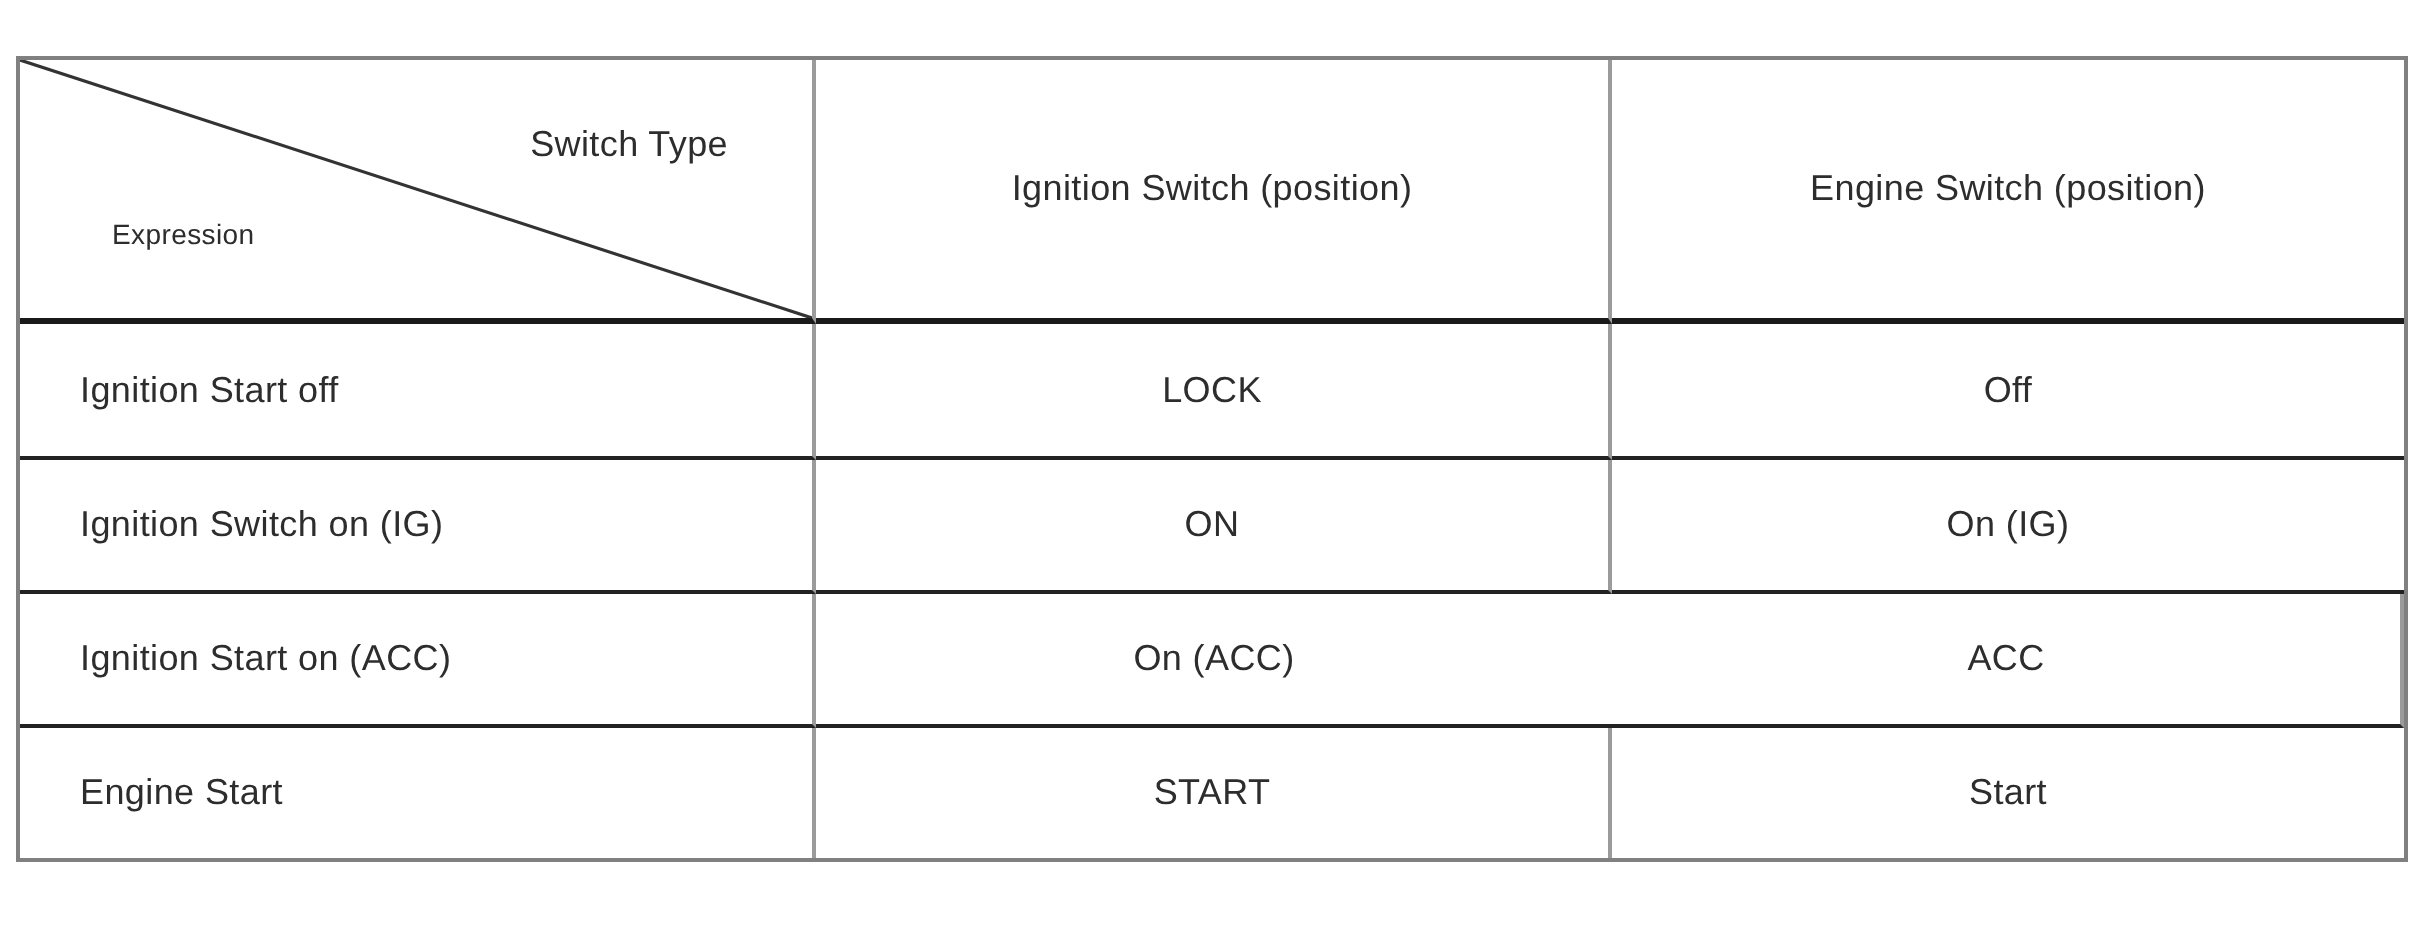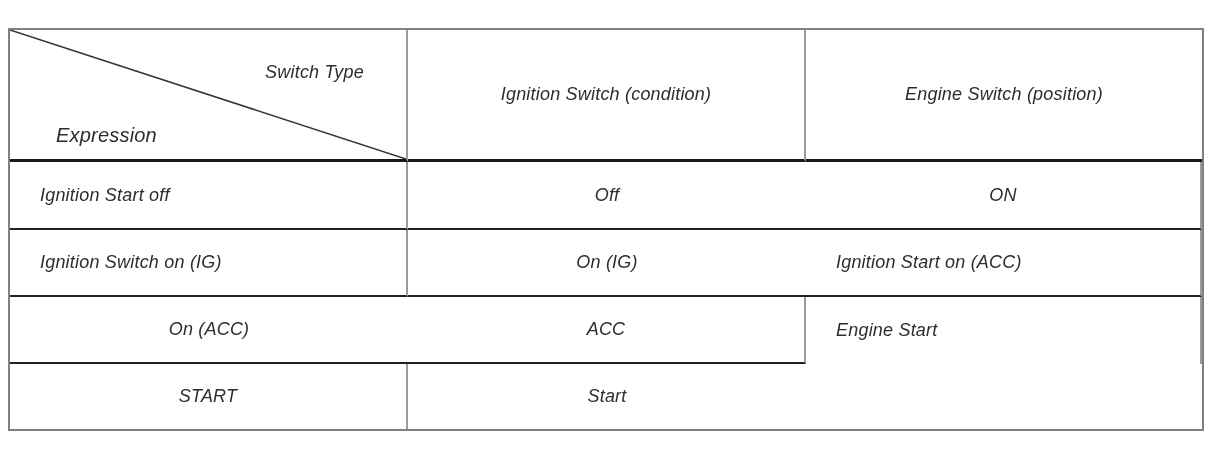--- a/index.html
+++ b/index.html
@@ -19,53 +19,54 @@
     border:2px solid var(--outer-border);
     display:grid;
     grid-template-columns:398px 398px 1fr;
     grid-template-rows:132px 68px 67px 67px 1fr;
     background:var(--bg);
   }
   .cell{
     border-right:2px solid var(--vline);
     border-bottom:2px solid var(--hline);
     display:flex;align-items:center;justify-content:center;
-    font-size:18px;letter-spacing:.2px;font-style:italic;
+    font-size:18px;letter-spacing:.2px;
   }
   .cell.last-col{border-right:none;}
   .cell.last-row{border-bottom:none;}
   .cell.header{border-bottom:3px solid #1a1a1a;}
   .cell.expr{justify-content:flex-start;padding-left:30px;}
   
   .corner{position:relative;display:block;}
   .corner svg{position:absolute;inset:0;width:100%;height:100%;}
   .corner .lbl-top{position:absolute;top:32px;right:42px;font-size:18px;}
-  .corner .lbl-bottom{position:absolute;top:94px;left:46px;font-size:20px;}
+  .corner .lbl-bottom{position:absolute;top:79px;left:46px;font-size:14px;}
 </style>
 </head>
 <body>
 
 <div class="stage">
   <div class="switch-table">
 
     <div class="cell header corner">
       <svg viewBox="0 0 398 132" preserveAspectRatio="none">
         <line x1="0" y1="0" x2="398" y2="132" stroke="#333333" stroke-width="1.6"></line>
       </svg>
       <span class="lbl-top">Switch Type</span>
       <span class="lbl-bottom">Expression</span>
     </div>
-    <div class="cell header">Ignition Switch (condition)</div>
+    <div class="cell header">Ignition Switch (position)</div>
     <div class="cell header last-col">Engine Switch (position)</div>
 
     <div class="cell expr">Ignition Start off</div>
+    <div class="cell">LOCK</div>
     <div class="cell last-col">Off</div>
 
+    <div class="cell expr">Ignition Switch on (IG)</div>
     <div class="cell">ON</div>
-    <div class="cell expr">Ignition Switch on (IG)</div>
     <div class="cell last-col">On (IG)</div>
 
     <div class="cell expr">Ignition Start on (ACC)</div>
     <div class="cell last-col">On (ACC)</div>
     <div class="cell">ACC</div>
 
     <div class="cell expr last-row">Engine Start</div>
     <div class="cell last-row">START</div>
     <div class="cell last-col last-row">Start</div>
 

